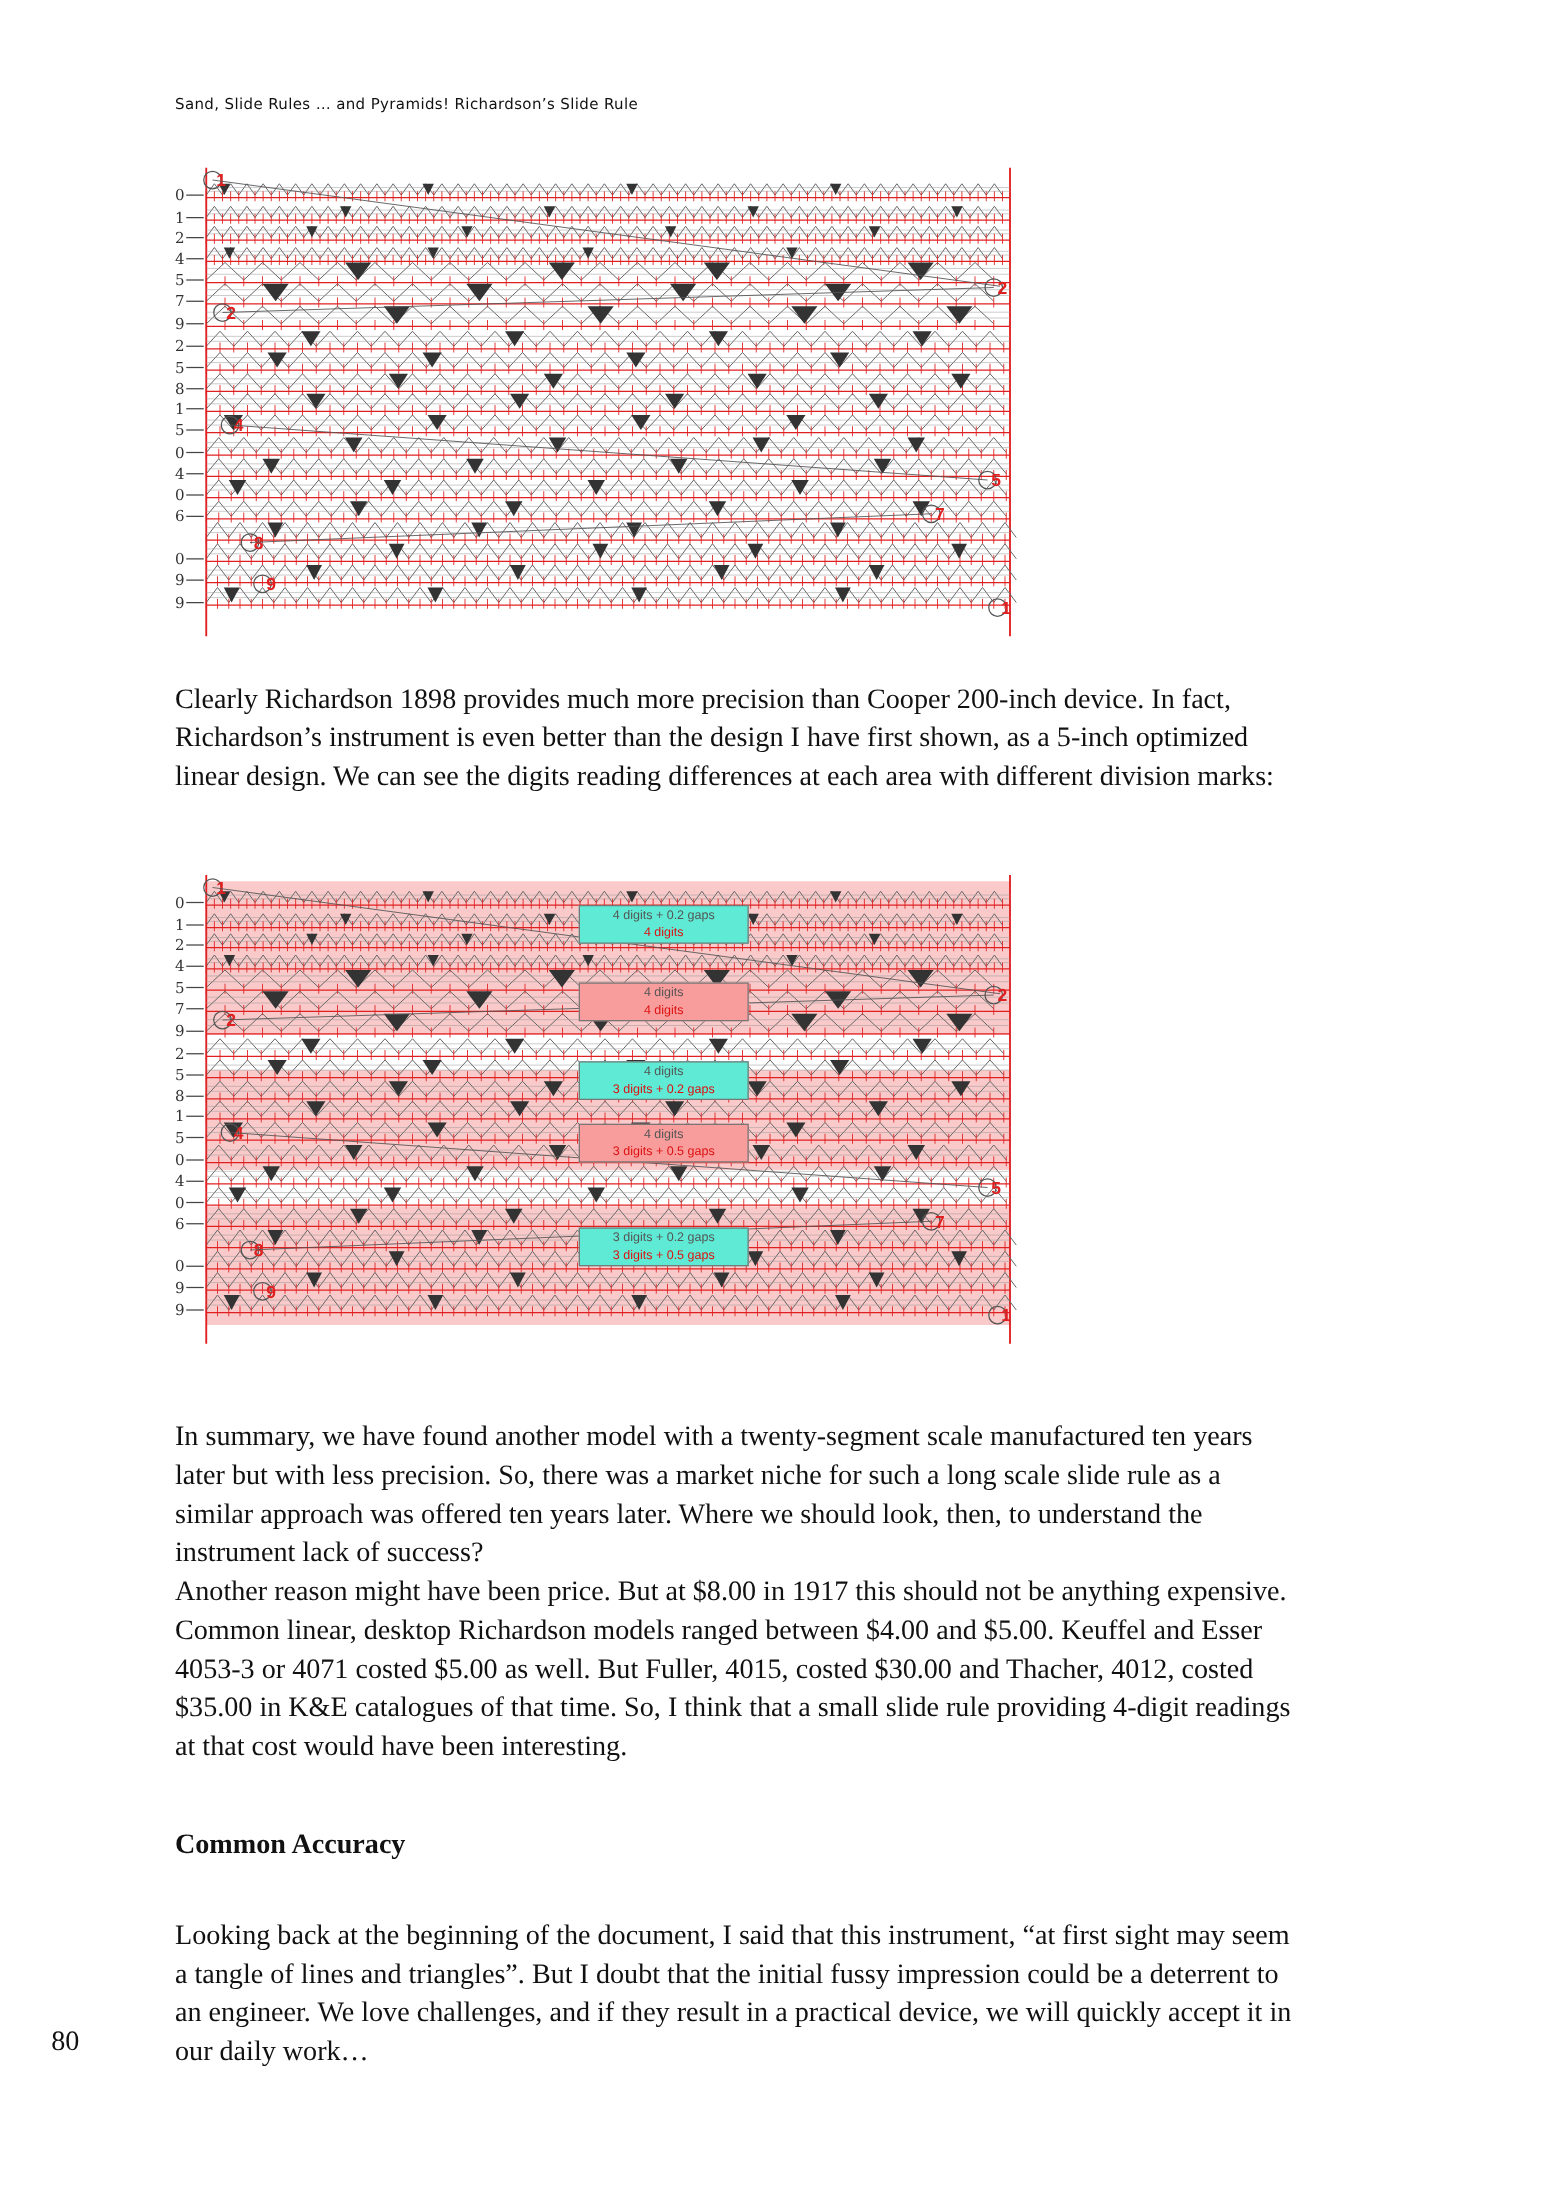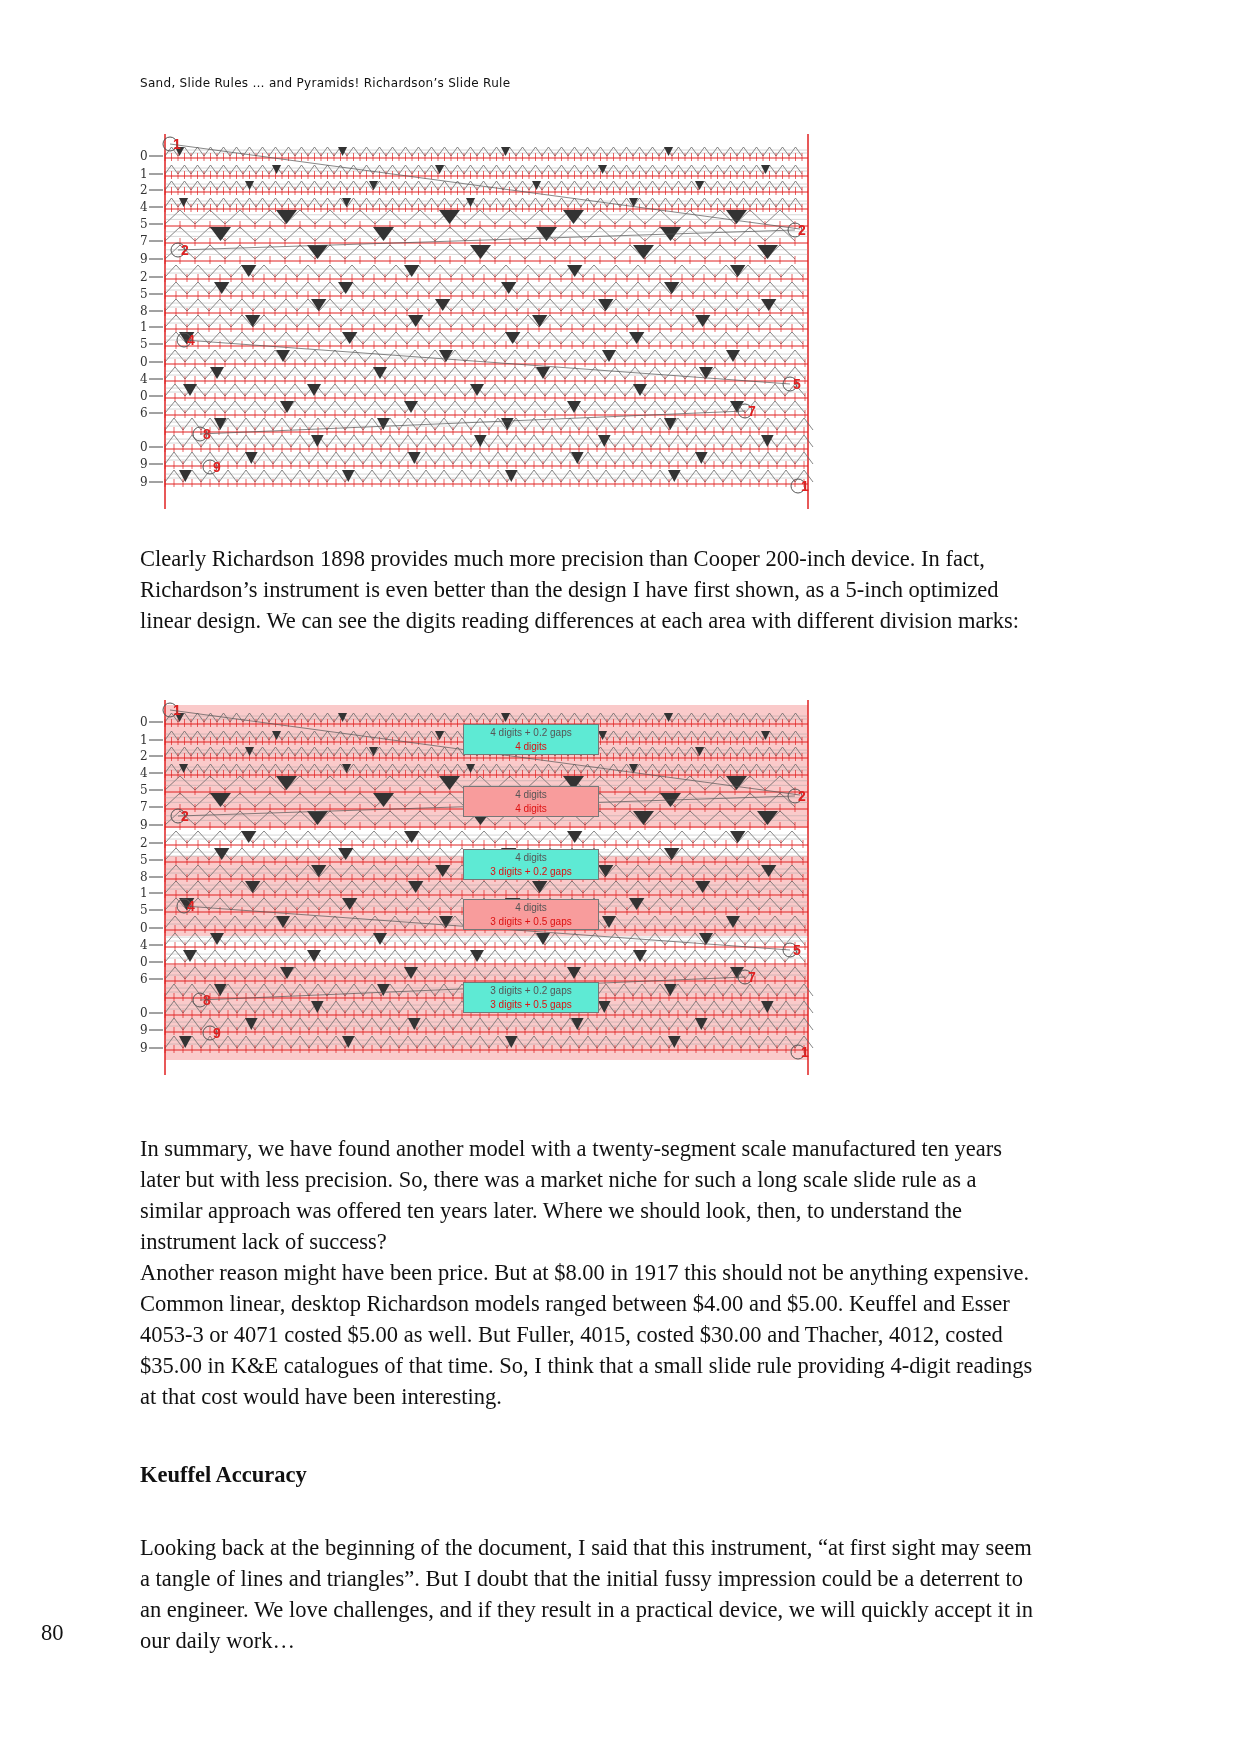--- a/index.html
+++ b/index.html
@@ -560,19 +560,19 @@
     <span class="l1">3 digits + 0.2 gaps</span>
     <span class="l2">3 digits + 0.5 gaps</span>
   </div>
 </div>
 
 <div class="body-text" id="para2">
   <p>In summary, we have found another model with a twenty-segment scale manufactured ten years later but with less precision. So, there was a market niche for such a long scale slide rule as a similar approach was offered ten years later. Where we should look, then, to understand the instrument lack of success?</p>
   <p>Another reason might have been price. But at $8.00 in 1917 this should not be anything expensive. Common linear, desktop Richardson models ranged between $4.00 and $5.00. Keuffel and Esser 4053-3 or 4071 costed $5.00 as well. But Fuller, 4015, costed $30.00 and Thacher, 4012, costed $35.00 in K&amp;E catalogues of that time. So, I think that a small slide rule providing 4-digit readings at that cost would have been interesting.</p>
 </div>
 
-<div class="body-text" id="heading">Keuffel Accuracy</div>
+<div class="body-text" id="heading">Common Accuracy</div>
 
 <div class="body-text" id="para3">
   <p>Looking back at the beginning of the document, I said that this instrument, “at first sight may seem a tangle of lines and triangles”. But I doubt that the initial fussy impression could be a deterrent to an engineer. We love challenges, and if they result in a practical device, we will quickly accept it in our daily work…</p>
 </div>
 
 <div class="page-number">80</div>
 
 </body></html>

